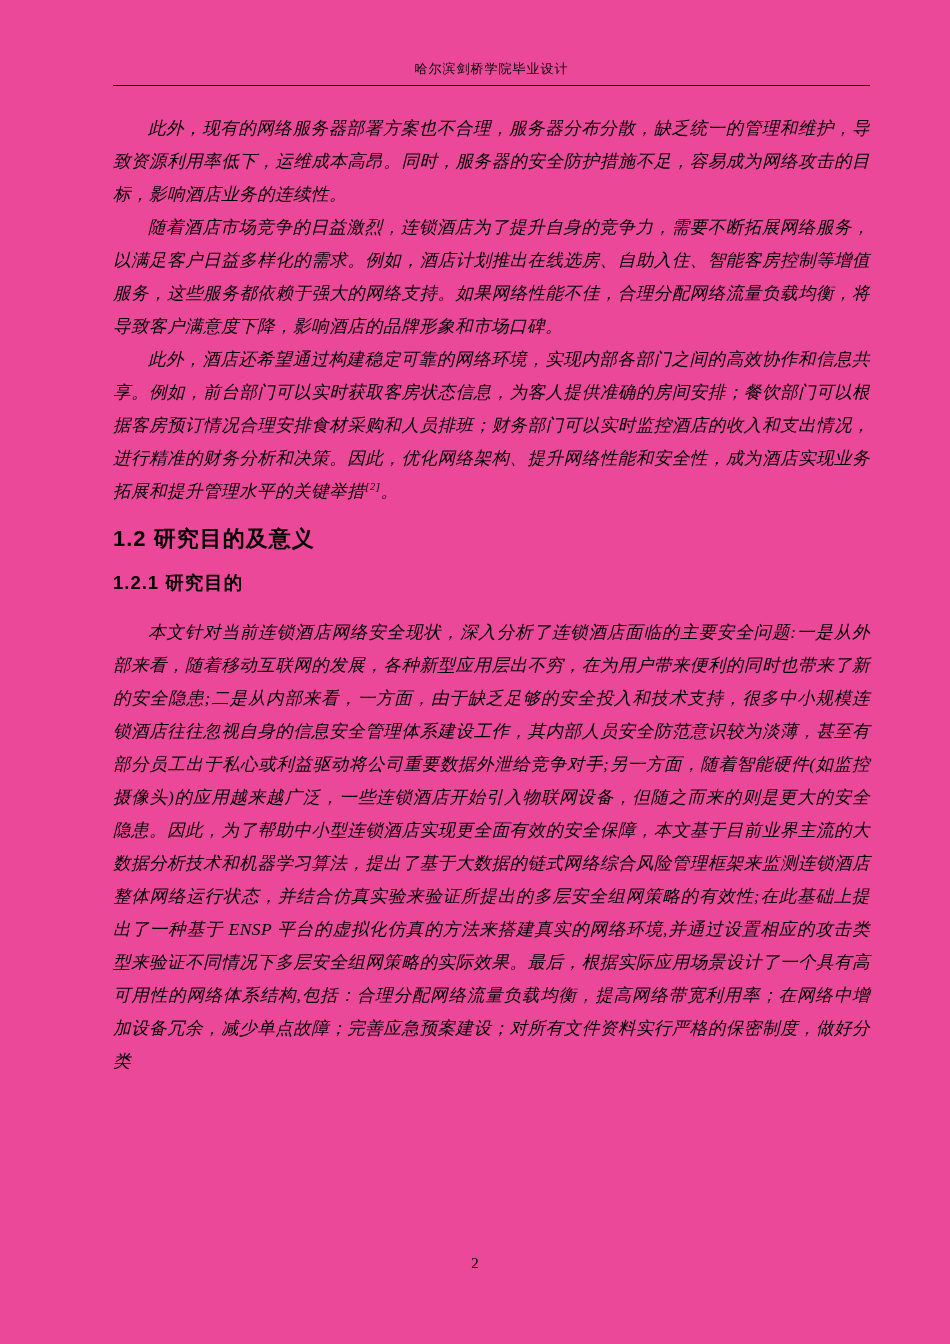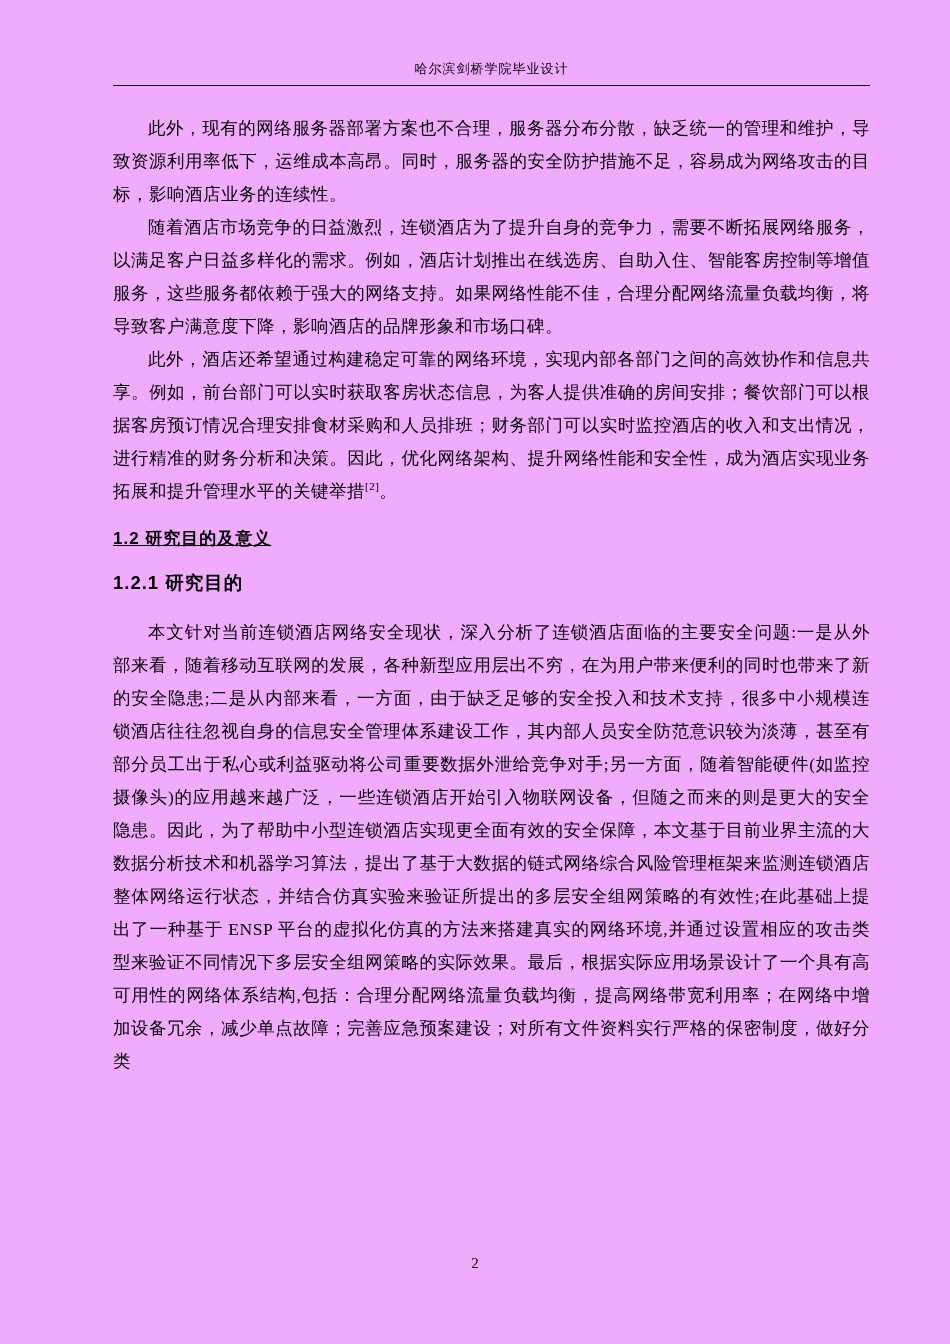--- a/index.html
+++ b/index.html
@@ -7,21 +7,21 @@
     width: 950px;
     height: 1344px;
     background: #ffffff;
     font-family: "Liberation Serif", "DejaVu Serif", serif;
     color: #000000;
   }
   .page {
     position: relative;
     width: 950px;
     height: 1344px;
-    background: #f0abfc;
+    background: #ec4899;
     overflow: hidden;
   }
   .doc-header {
     position: absolute;
     top: 60px;
     left: 113px;
     right: 80px;
     text-align: center;
     font-size: 13px;
     letter-spacing: 1px;
@@ -33,30 +33,30 @@
     top: 112px;
     left: 113px;
     right: 80px;
   }
   p.body-para {
     font-size: 17.5px;
     line-height: 33px;
     text-align: justify;
     text-indent: 2em;
     letter-spacing: 0.5px;
+    font-style: italic;
   }
   h2.section-heading {
     font-family: "Liberation Sans", "DejaVu Sans", sans-serif;
-    font-size: 17px;
+    font-size: 22px;
     font-weight: bold;
     line-height: 30px;
     margin-top: 16px;
     margin-bottom: 14px;
     letter-spacing: 1px;
-    text-decoration: underline;
   }
   h3.subsection-heading {
     font-family: "Liberation Sans", "DejaVu Sans", sans-serif;
     font-size: 18.5px;
     font-weight: bold;
     line-height: 26px;
     margin-top: 16px;
     margin-bottom: 20px;
     letter-spacing: 1px;
   }

